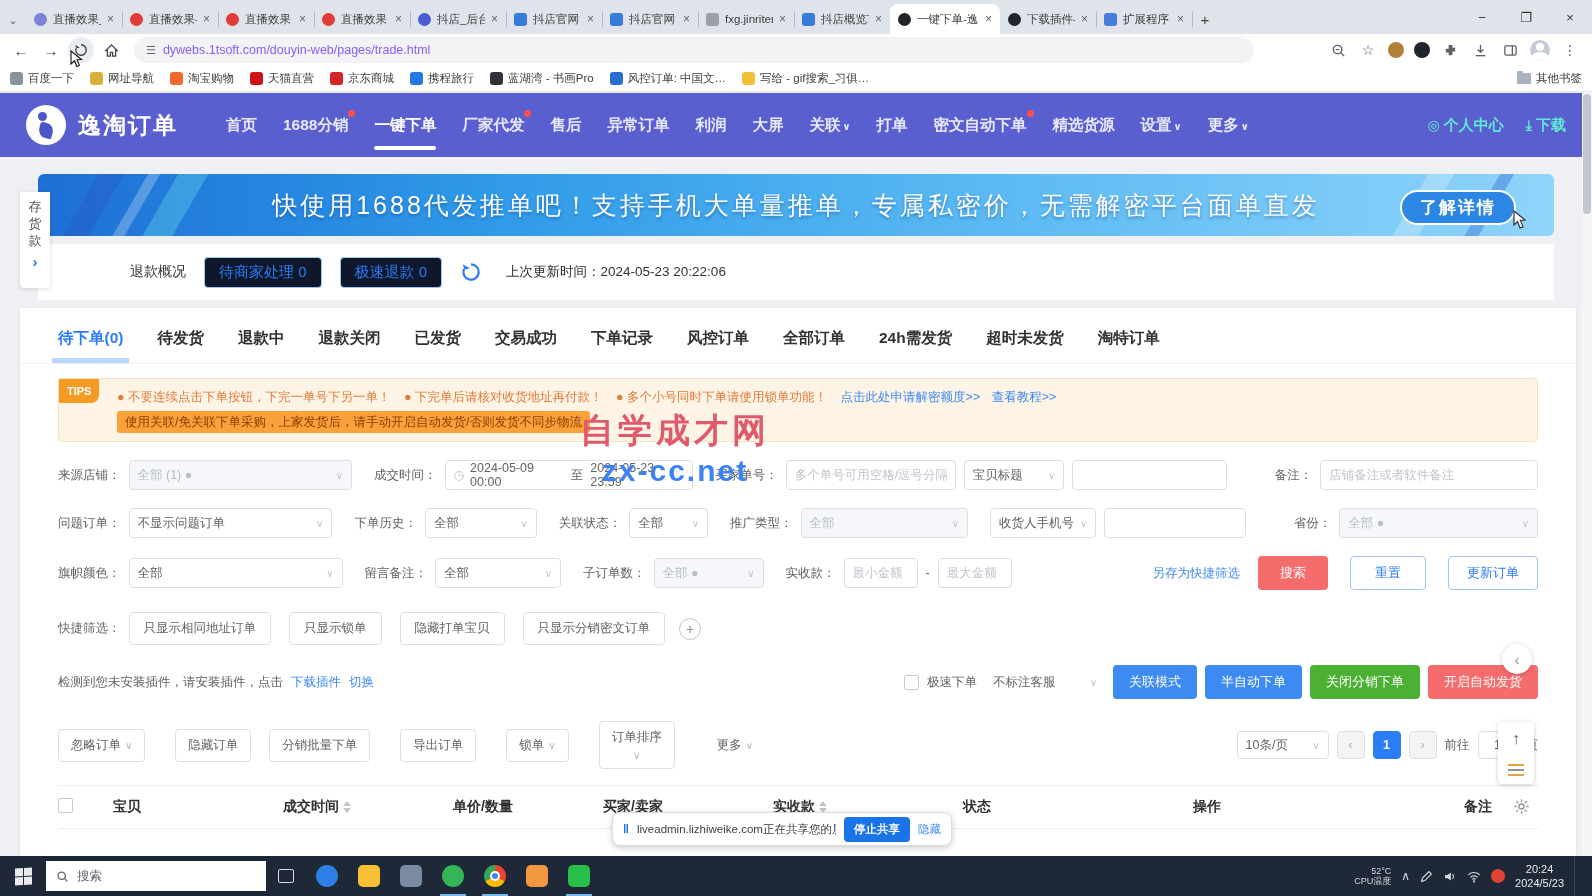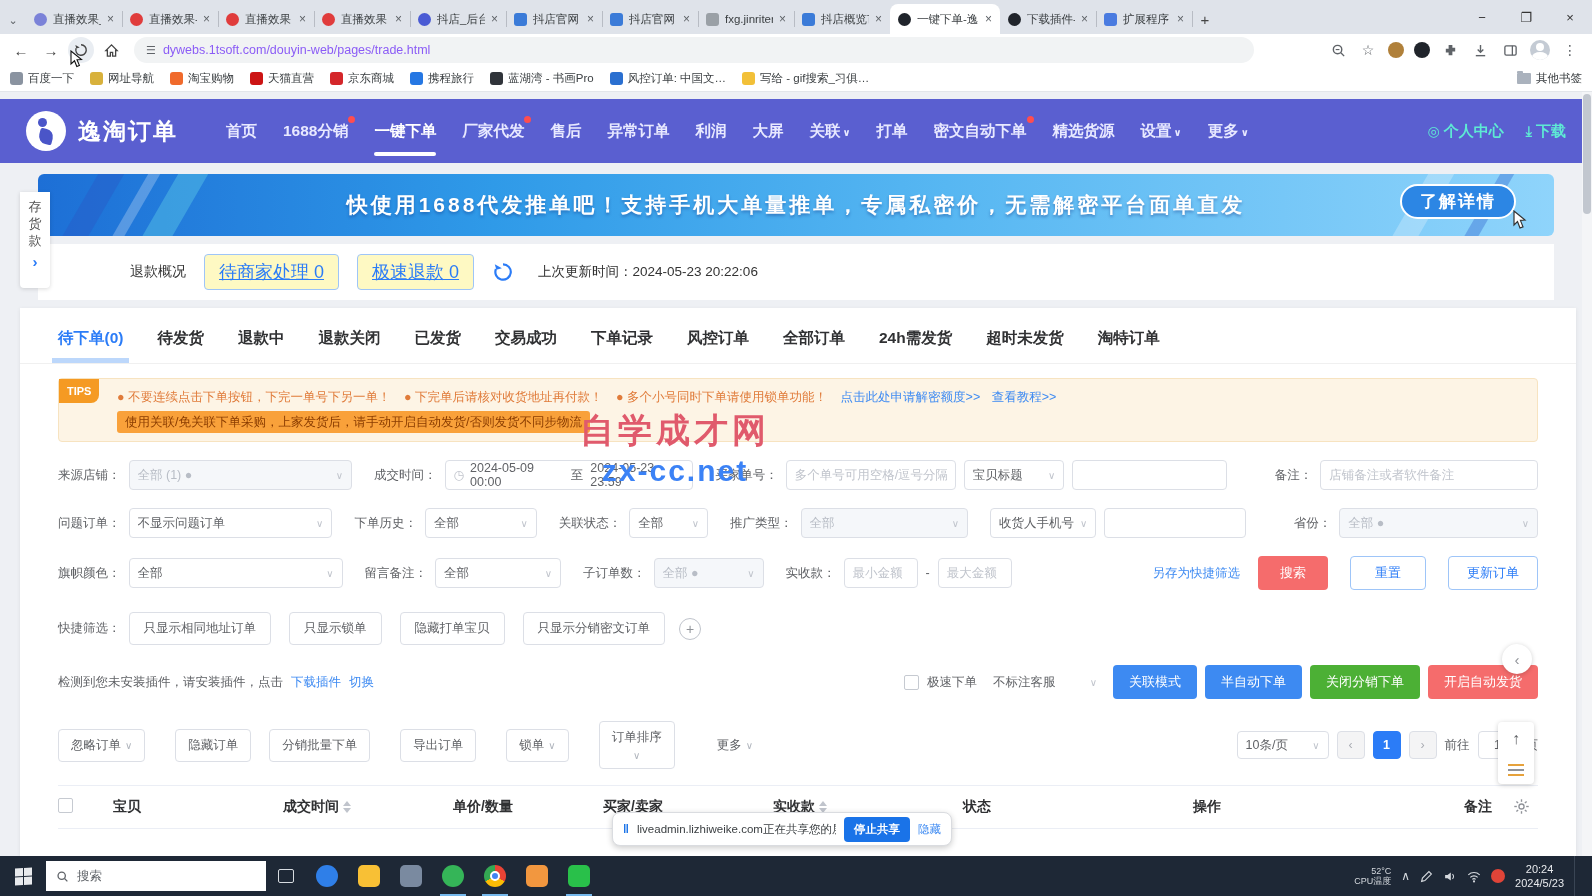--- a/index.html
+++ b/index.html
@@ -34,21 +34,21 @@
   .avatar:after { content:""; position:absolute; left:2px; top:12px; width:16px; height:10px; border-radius:50%; background:#fff; }
 
   #bookmarks { position:absolute; left:0; top:66px; width:1592px; height:26px; background:#fff; border-bottom:1px solid #e3e6ea; display:flex; align-items:center; padding:0 10px; gap:16px; font-size:11.5px; color:#3c4043; }
   .bm { display:flex; align-items:center; gap:5px; white-space:nowrap; }
   .bm-ic { width:13px; height:13px; border-radius:3px; flex:none; }
   .bm-right { margin-left:auto; display:flex; align-items:center; gap:5px; }
   .folder-ic { width:14px; height:11px; background:#aab2bd; border-radius:1px; position:relative; }
   .folder-ic:before { content:""; position:absolute; top:-2px; left:0; width:6px; height:2px; background:#aab2bd; border-radius:1px 1px 0 0; }
 
   
-  #appnav { position:absolute; left:0; top:99px; width:1592px; height:64px; background:#5a5fd0; display:flex; align-items:center; padding:0 26px; }
+  #appnav { position:absolute; left:0; top:93px; width:1592px; height:64px; background:#5a5fd0; display:flex; align-items:center; padding:0 26px; }
   .logo-circle { width:40px; height:40px; border-radius:50%; background:#fff; position:relative; flex:none; }
   .logo-circle:before { content:""; position:absolute; left:12px; top:7px; width:9px; height:9px; border-radius:50%; background:#4a55c8; }
   .logo-circle:after { content:""; position:absolute; left:13px; top:18px; width:14px; height:15px; border-radius:2px 8px 2px 8px; background:#4a55c8; transform:rotate(14deg); }
   .logo-text { color:#fff; font-size:23px; font-weight:bold; margin-left:12px; letter-spacing:2px; }
   .nav-items { display:flex; align-items:center; gap:26px; margin-left:48px; }
   .nav-item { color:#e8e9ff; font-size:15.5px; position:relative; white-space:nowrap; font-weight:600; }
   .nav-item.active { color:#fff; font-weight:bold; }
   .nav-item.active:after { content:""; position:absolute; left:0; right:0; bottom:-14px; height:4px; background:#fff; border-radius:2px; }
   .nav-item .dot { position:absolute; right:-7px; top:-5px; width:7px; height:7px; background:#ff4d4f; border-radius:50%; }
   .nav-item .caret { font-size:10px; margin-left:2px; }
@@ -56,32 +56,32 @@
   .nav-right .ic { font-size:14px; margin-right:4px; }
 
   
   #banner { position:absolute; left:38px; top:174px; width:1516px; height:62px; border-radius:6px; background:linear-gradient(90deg,#1d6fd6 0%,#2f9ae8 30%,#57b7f2 60%,#8fd4fb 100%); overflow:hidden; display:flex; align-items:center; justify-content:center; }
   .bn-stripe { position:absolute; background:rgba(255,255,255,.25); transform:skewX(-30deg); }
   .bn-stripe.s1 { left:40px; top:-10px; width:26px; height:90px; background:rgba(40,90,200,.45); }
   .bn-stripe.s2 { left:90px; top:-10px; width:12px; height:90px; }
   .bn-stripe.s3 { left:120px; top:-10px; width:30px; height:90px; background:rgba(90,200,230,.45); }
   .bn-stripe.s4 { right:120px; top:-10px; width:26px; height:90px; }
   .bn-stripe.s5 { right:60px; top:-10px; width:14px; height:90px; background:rgba(40,90,200,.35); }
-  #banner-text { color:#fff; font-size:21px; font-weight:bold; letter-spacing:3px; text-shadow:0 2px 3px rgba(20,60,140,.45); z-index:2; }
-  #banner-cta { position:absolute; right:38px; top:10px; z-index:3; border:2px solid #fff; background:#2c86e4; color:#fff; font-size:17px; font-weight:bold; padding:4px 18px; border-radius:18px; letter-spacing:2px; }
+  #banner-text { color:#fff; font-size:25px; font-weight:normal; letter-spacing:3px; text-shadow:0 2px 3px rgba(20,60,140,.45); z-index:2; }
+  #banner-cta { position:absolute; right:38px; top:16px; z-index:3; border:2px solid #fff; background:#2c86e4; color:#fff; font-size:17px; font-weight:bold; padding:4px 18px; border-radius:18px; letter-spacing:2px; }
   .hand-cursor { position:absolute; right:26px; top:36px; z-index:4; }
 
   
   #sidetab { position:absolute; left:20px; top:192px; width:30px; height:96px; background:#fff; box-shadow:0 1px 4px rgba(0,0,0,.15); border-radius:0 0 4px 4px; display:flex; flex-direction:column; align-items:center; padding-top:6px; font-size:13px; color:#555; z-index:5; }
   #sidetab .vchar { line-height:17px; }
   #sidetab .chev { color:#2b7cf7; font-size:15px; font-weight:bold; margin-top:4px; }
 
   
   #refundrow { position:absolute; left:38px; top:244px; width:1516px; height:56px; background:#fff; display:flex; align-items:center; padding-left:92px; gap:18px; font-size:14px; color:#333; }
-  .rf-btn { border:1px solid #9ec5f8; color:#2b7cf7; background:#fef9c3; border-radius:4px; padding:5px 14px; font-size:18px;text-decoration:underline; }
+  .rf-btn { border:1px solid #9ec5f8; color:#2b7cf7; background:#0f172a; border-radius:4px; padding:5px 14px; font-size:15px; }
   .rf-refresh { width:22px; height:22px; }
   .rf-updated { color:#333; font-size:13.5px; margin-left:6px; }
 
   
   #card { position:absolute; left:20px; top:308px; width:1556px; height:548px; background:#fff; box-shadow:0 1px 4px rgba(0,0,0,.08); }
 
   #ordertabs { display:flex; gap:34px; padding:20px 0 0 38px; font-size:15.5px; font-weight:bold; color:#303133; border-bottom:1px solid #f0f0f0; }
   .otab { padding-bottom:14px; position:relative; white-space:nowrap; }
   .otab.active { color:#2b7cf7; }
   .otab.active:after { content:""; position:absolute; left:-6px; right:-6px; bottom:0; height:5px; background:#bcd7fb; }

